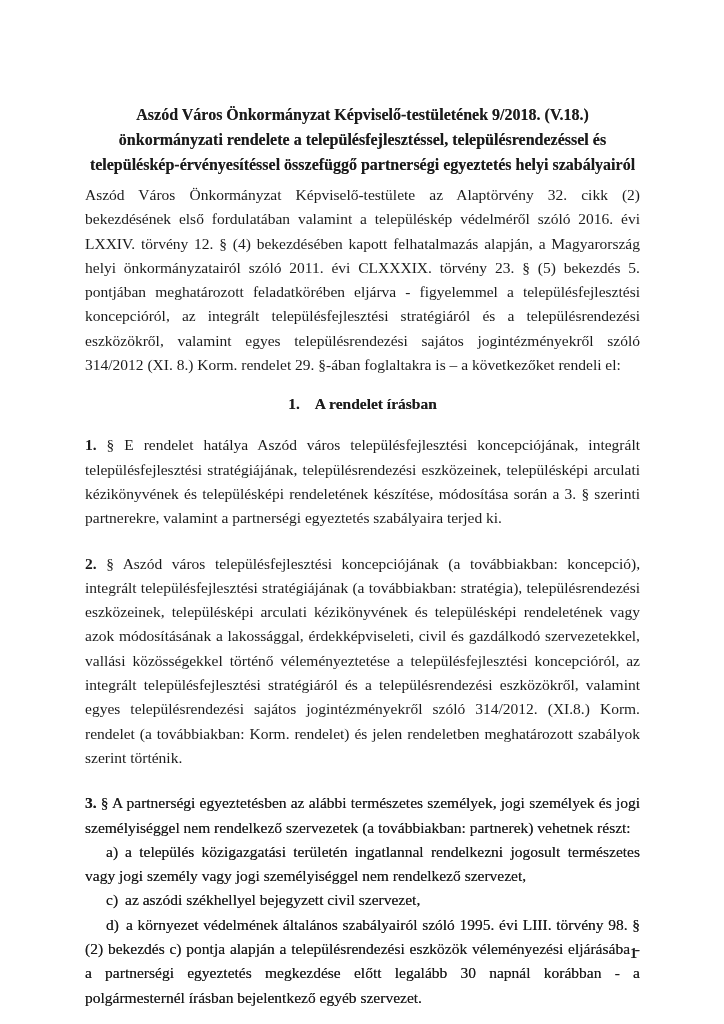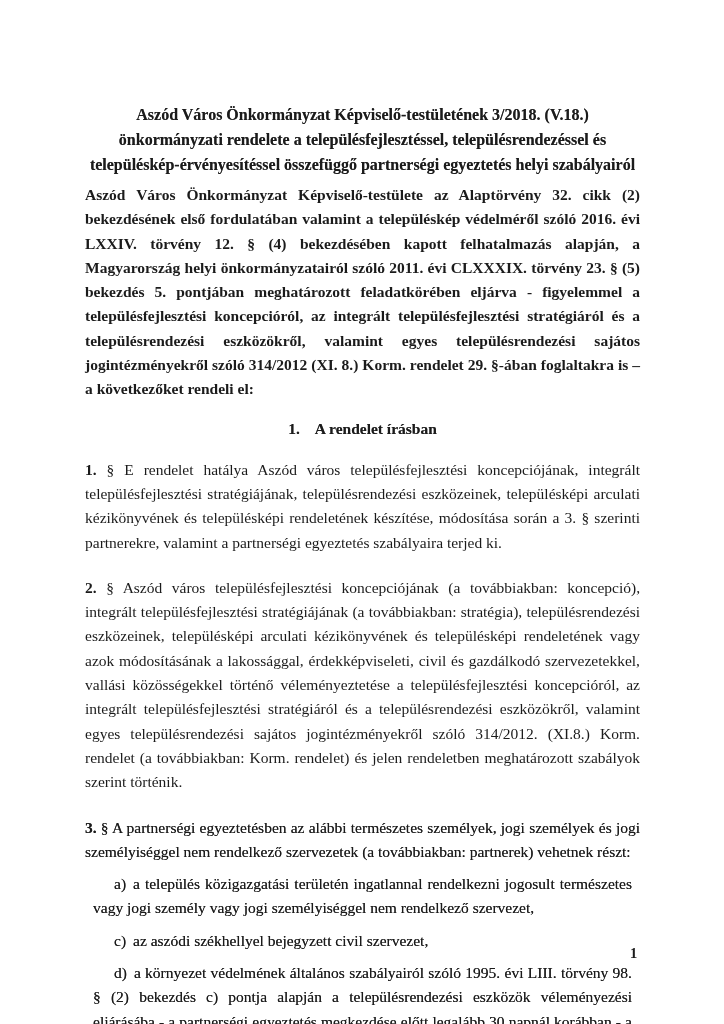--- a/index.html
+++ b/index.html
@@ -25,56 +25,56 @@
     text-align: center;
     margin: 0 0 6px 0;
     text-shadow: 0 0 0.5px rgba(0,0,0,0.55);
   }
   .body-par {
     font-size: 15.5px;
     line-height: 24.3px;
     text-align: justify;
     margin: 4px 0 21px 0;
   }
-  .preamble { margin: 0 0 13px 0; font-weight: bold; }
+  .preamble { margin: 0 0 13px 0; }
   .section-heading {
     font-size: 15.5px;
     line-height: 24px;
     font-weight: bold;
     text-align: center;
     margin: 15px 0 17px 0;
     text-shadow: 0 0 0.4px rgba(0,0,0,0.5);
   }
   .section-heading .hnum { margin-right: 4px; }
   .section-heading .hnum.wide-gap { margin-right: 15px; }
   .pnum { font-weight: bold; }
   .list-item {
     font-size: 15.5px;
     line-height: 24.3px;
     text-align: justify;
     text-indent: 21px;
-    margin: 8px;
+    margin: 0;
   }
   .list-item .marker { margin-right: 7px; }
   
   .smudge { text-shadow: 0 0 0.55px rgba(0,0,0,0.7); }
   .page-number {
     position: absolute;
     left: 630px;
     top: 945px;
     font-size: 14.5px;
     font-weight: bold;
   }
 </style>
 </head>
 <body>
 
 <div class="sheet">
 
-  <h1 class="doc-title">Aszód Város Önkormányzat Képviselő-testületének 3/2018. (V.18.) önkormányzati rendelete a településfejlesztéssel, településrendezéssel és településkép-érvényesítéssel összefüggő partnerségi egyeztetés helyi szabályairól</h1>
+  <h1 class="doc-title">Aszód Város Önkormányzat Képviselő-testületének 9/2018. (V.18.) önkormányzati rendelete a településfejlesztéssel, településrendezéssel és településkép-érvényesítéssel összefüggő partnerségi egyeztetés helyi szabályairól</h1>
 
   <p class="body-par preamble">Aszód Város Önkormányzat Képviselő-testülete az Alaptörvény 32. cikk (2) bekezdésének első fordulatában valamint a településkép védelméről szóló 2016. évi LXXIV. törvény 12. § (4) bekezdésében kapott felhatalmazás alapján, a Magyarország helyi önkormányzatairól szóló 2011. évi CLXXXIX. törvény 23. § (5) bekezdés 5. pontjában meghatározott feladatkörében eljárva - figyelemmel a településfejlesztési koncepcióról, az integrált településfejlesztési stratégiáról és a településrendezési eszközökről, valamint egyes településrendezési sajátos jogintézményekről szóló 314/2012 (XI. 8.) Korm. rendelet 29. §-ában foglaltakra is – a következőket rendeli el:</p>
 
   <h2 class="section-heading"><span class="hnum wide-gap">1.</span><span>A rendelet írásban</span></h2>
 
   <p class="body-par"><b class="pnum">1.</b> <span>§ E rendelet hatálya Aszód város településfejlesztési koncepciójának, integrált településfejlesztési stratégiájának, településrendezési eszközeinek, településképi arculati kézikönyvének és településképi rendeletének készítése, módosítása során a 3. § szerinti partnerekre, valamint a partnerségi egyeztetés szabályaira terjed ki.</span></p>
 
   <p class="body-par"><b class="pnum">2.</b> <span>§ Aszód város településfejlesztési koncepciójának (a továbbiakban: koncepció), integrált településfejlesztési stratégiájának (a továbbiakban: stratégia), településrendezési eszközeinek, településképi arculati kézikönyvének és településképi rendeletének vagy azok módosításának a lakossággal, érdekképviseleti, civil és gazdálkodó szervezetekkel, vallási közösségekkel történő véleményeztetése a településfejlesztési koncepcióról, az integrált településfejlesztési stratégiáról és a településrendezési eszközökről, valamint egyes településrendezési sajátos jogintézményekről szóló 314/2012. (XI.8.) Korm. rendelet (a továbbiakban: Korm. rendelet) és jelen rendeletben meghatározott szabályok szerint történik.</span></p>
 
 

